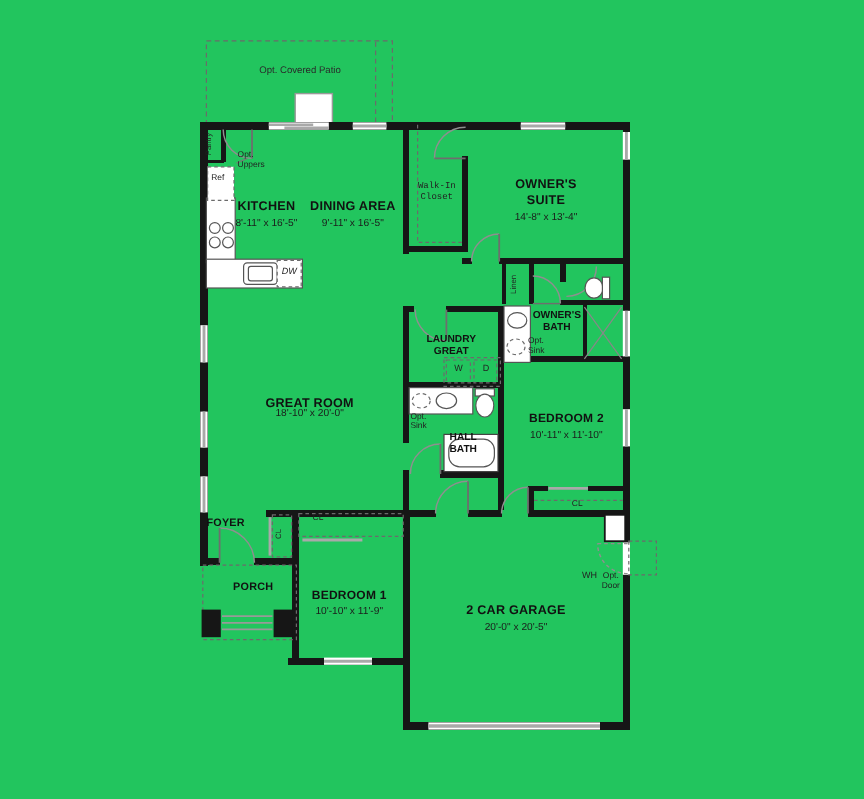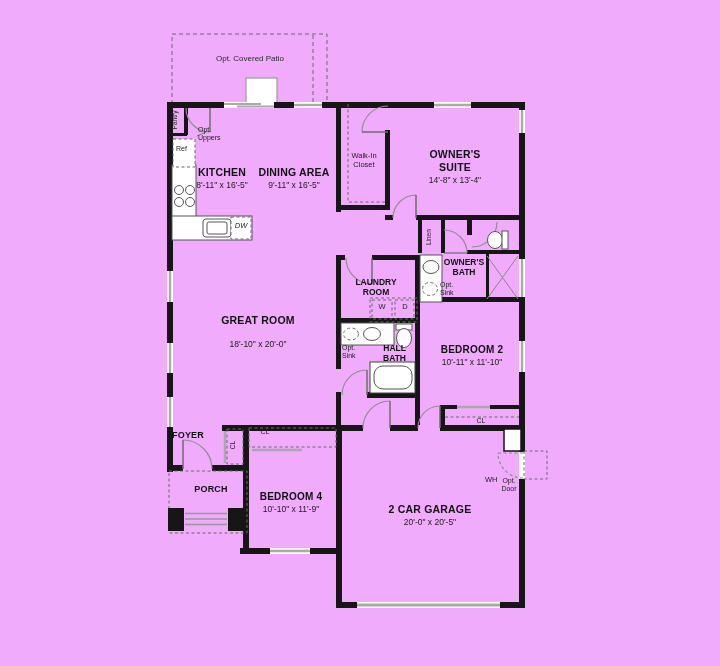--- a/index.html
+++ b/index.html
@@ -1,17 +1,17 @@
 <!DOCTYPE html>
 <html><head>
 <meta charset="utf-8">
 <style>
   html,body{margin:0;padding:0;background:#ffffff;}
   #canvas{
-    position:relative;width:720px;height:666px;background:#f0abfc;overflow:hidden;
+    position:relative;width:720px;height:666px;background:#22c55e;overflow:hidden;
     font-family:"Liberation Sans", sans-serif;color:#1b1b1b;
   }
   #plan-svg{position:absolute;left:0;top:0;}
   .lbl{position:absolute;white-space:pre-line;line-height:10px;}
   .room-name{font-weight:700;font-size:10.5px;text-align:center;letter-spacing:.2px;line-height:12.5px;color:#111;}
   .room-dims{font-size:8.5px;text-align:center;color:#1b1b1b;line-height:10px;}
   .sub-name{font-weight:700;font-size:8.5px;text-align:center;line-height:10px;color:#111;}
   .tiny{font-size:7px;line-height:8px;color:#222;}
   .tiny2{font-size:7.5px;line-height:8.5px;color:#222;}
   .vert{transform:rotate(-90deg);transform-origin:center center;text-align:center;font-size:6.5px;line-height:8px;color:#222;}
@@ -194,37 +194,37 @@
   <div class="lbl room-name" style="left:180px;top:166px;width:84px;">KITCHEN</div>
   <div class="lbl room-dims" style="left:180px;top:180px;width:84px;">8'-11" x 16'-5"</div>
 
   <div class="lbl room-name" style="left:251px;top:166px;width:86px;">DINING AREA</div>
   <div class="lbl room-dims" style="left:251px;top:180px;width:86px;">9'-11" x 16'-5"</div>
 
   <div class="lbl room-name" style="left:413px;top:148px;width:84px;">OWNER'S
 SUITE</div>
   <div class="lbl room-dims" style="left:413px;top:175px;width:84px;">14'-8" x 13'-4"</div>
 
-  <div class="lbl tiny2" style="left:341px;top:152px;width:46px;text-align:center;font-size:7.5px;">Walk-In
+  <div class="lbl tiny2" style="left:341px;top:152px;width:46px;text-align:center;font-size:7.5px;font-family:Liberation Mono, monospace;">Walk-In
 Closet</div>
 
-  <div class="lbl room-name" style="left:214px;top:314px;width:88px;text-align:center;">GREAT ROOM</div>
+  <div class="lbl room-name" style="left:214px;top:330px;width:88px;text-align:center;">GREAT ROOM</div>
   <div class="lbl room-dims" style="left:214px;top:339px;width:88px;">18'-10" x 20'-0"</div>
 
   <div class="lbl sub-name" style="left:338px;top:277px;width:76px;">LAUNDRY
-ROOM</div>
+GREAT</div>
   <div class="lbl sub-name" style="left:426px;top:257px;width:76px;">OWNER'S
 BATH</div>
-  <div class="lbl sub-name" style="left:366px;top:343px;width:40px;text-align:right;">HALL
+  <div class="lbl sub-name" style="left:366px;top:359px;width:40px;text-align:center;">HALL
 BATH</div>
 
   <div class="lbl room-name" style="left:430px;top:344px;width:84px;font-size:10px;">BEDROOM 2</div>
   <div class="lbl room-dims" style="left:430px;top:357px;width:84px;">10'-11" x 11'-10"</div>
 
-  <div class="lbl room-name" style="left:249px;top:491px;width:84px;font-size:10px;">BEDROOM 4</div>
+  <div class="lbl room-name" style="left:249px;top:491px;width:84px;font-size:10px;">BEDROOM 1</div>
   <div class="lbl room-dims" style="left:249px;top:504px;width:84px;">10'-10" x 11'-9"</div>
 
   <div class="lbl room-name" style="left:383px;top:503px;width:94px;">2 CAR GARAGE</div>
   <div class="lbl room-dims" style="left:383px;top:517px;width:94px;">20'-0" x 20'-5"</div>
 
   <div class="lbl bold9" style="left:172px;top:430px;width:48px;">FOYER</div>
   <div class="lbl bold9" style="left:184px;top:484px;width:54px;text-align:center;">PORCH</div>
 
   <div class="lbl vert" style="left:155px;top:116px;width:40px;">Pantry</div>
   <div class="lbl tiny" style="left:198px;top:126px;">Opt.

